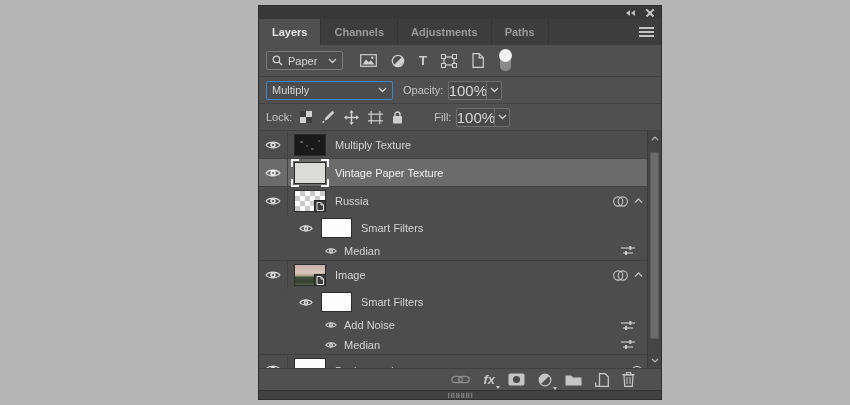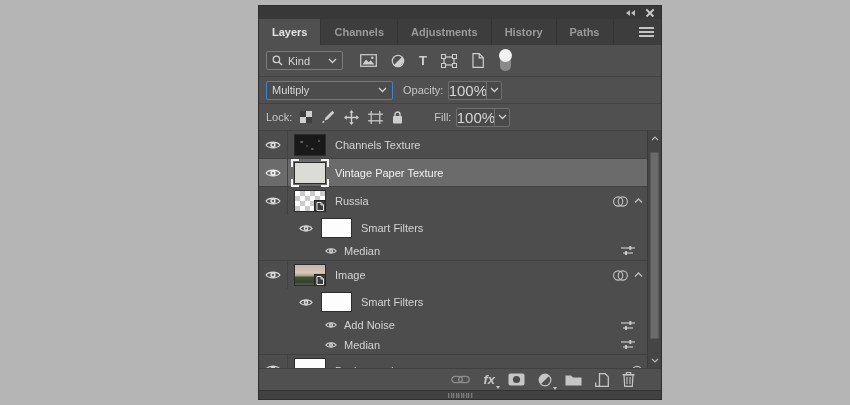--- a/index.html
+++ b/index.html
@@ -145,44 +145,41 @@
     <div class="tab active">
         <span>Layers</span>
       </div>
     <div class="tab">
         <span>Channels</span>
       </div>
     <div class="tab">
         <span>Adjustments</span>
       </div>
     <div class="tab">
-        <span>History</span>
-      </div>
-    <div class="tab">
         <span>Paths</span>
       </div>
     <div class="tab-spacer"></div>
     <div class="panel-menu">
         <div class="lines">
           <div></div>
           <div></div>
           <div></div>
         </div>
       </div>
   </div>
 
   <div class="ctl-row filter-row">
     <div class="dropdown dd-kind">
       <span class="ico">
         <svg width="11" height="11" viewBox="0 0 11 11">
             <circle cx="4.4" cy="4.4" r="3.2" fill="none" stroke="currentColor" stroke-width="1.3"></circle>
             <line x1="6.9" y1="6.9" x2="10" y2="10" stroke="currentColor" stroke-width="1.4"></line>
           </svg>
       </span>
-      <span class="dd-label">Kind</span>
+      <span class="dd-label">Paper</span>
       <span class="ico">
         <svg width="9" height="6" viewBox="0 0 9 6">
             <polyline points="1,1 4.5,4.5 8,1" fill="none" stroke="currentColor" stroke-width="1.3"></polyline>
           </svg>
       </span>
     </div>
     <div class="filter-icons">
       <span class="ico">
         <svg width="17" height="13" viewBox="0 0 17 13">
             <rect x="0.7" y="0.7" width="15.6" height="11.6" fill="none" stroke="currentColor" stroke-width="1.2"></rect>
@@ -284,21 +281,21 @@
     <div class="rows">
 
       <div class="lrow bordered">
         <div class="eye-col">
           <svg width="16" height="10" viewBox="0 0 16 10">
               <path d="M1 5 C4 1.1 12 1.1 15 5 C12 8.9 4 8.9 1 5 Z" fill="none" stroke="#dcdcdc" stroke-width="1.2"></path>
               <circle cx="8" cy="5" r="1.9" fill="none" stroke="#dcdcdc" stroke-width="1.6"></circle>
             </svg>
         </div>
         <div class="thumb thumb-scratches"></div>
-        <span class="lname">Channels Texture</span>
+        <span class="lname">Multiply Texture</span>
       </div>
 
       <div class="lrow bordered selected">
         <div class="eye-col">
           <svg width="16" height="10" viewBox="0 0 16 10">
               <path d="M1 5 C4 1.1 12 1.1 15 5 C12 8.9 4 8.9 1 5 Z" fill="none" stroke="#f0f0f0" stroke-width="1.2"></path>
               <circle cx="8" cy="5" r="1.9" fill="none" stroke="#f0f0f0" stroke-width="1.6"></circle>
             </svg>
         </div>
         <div class="thumb thumb-paper">

